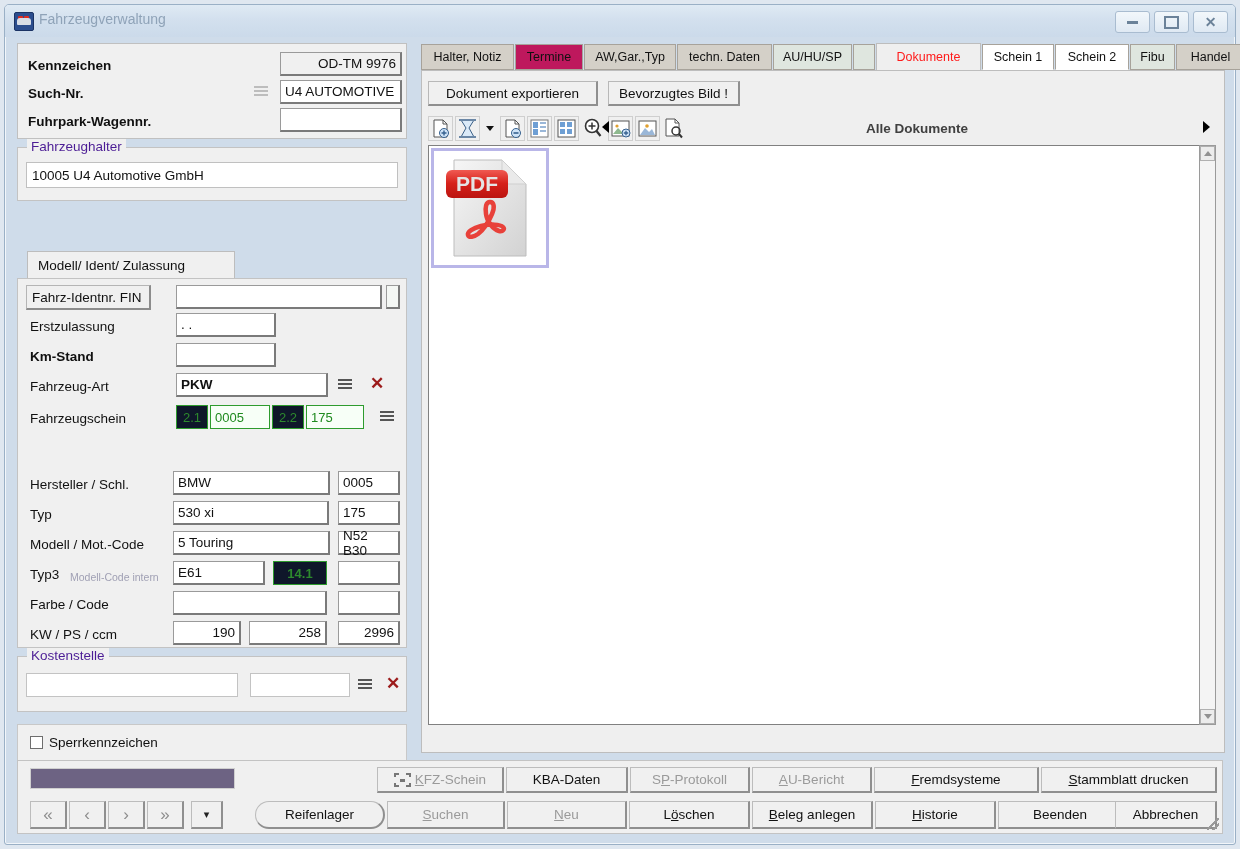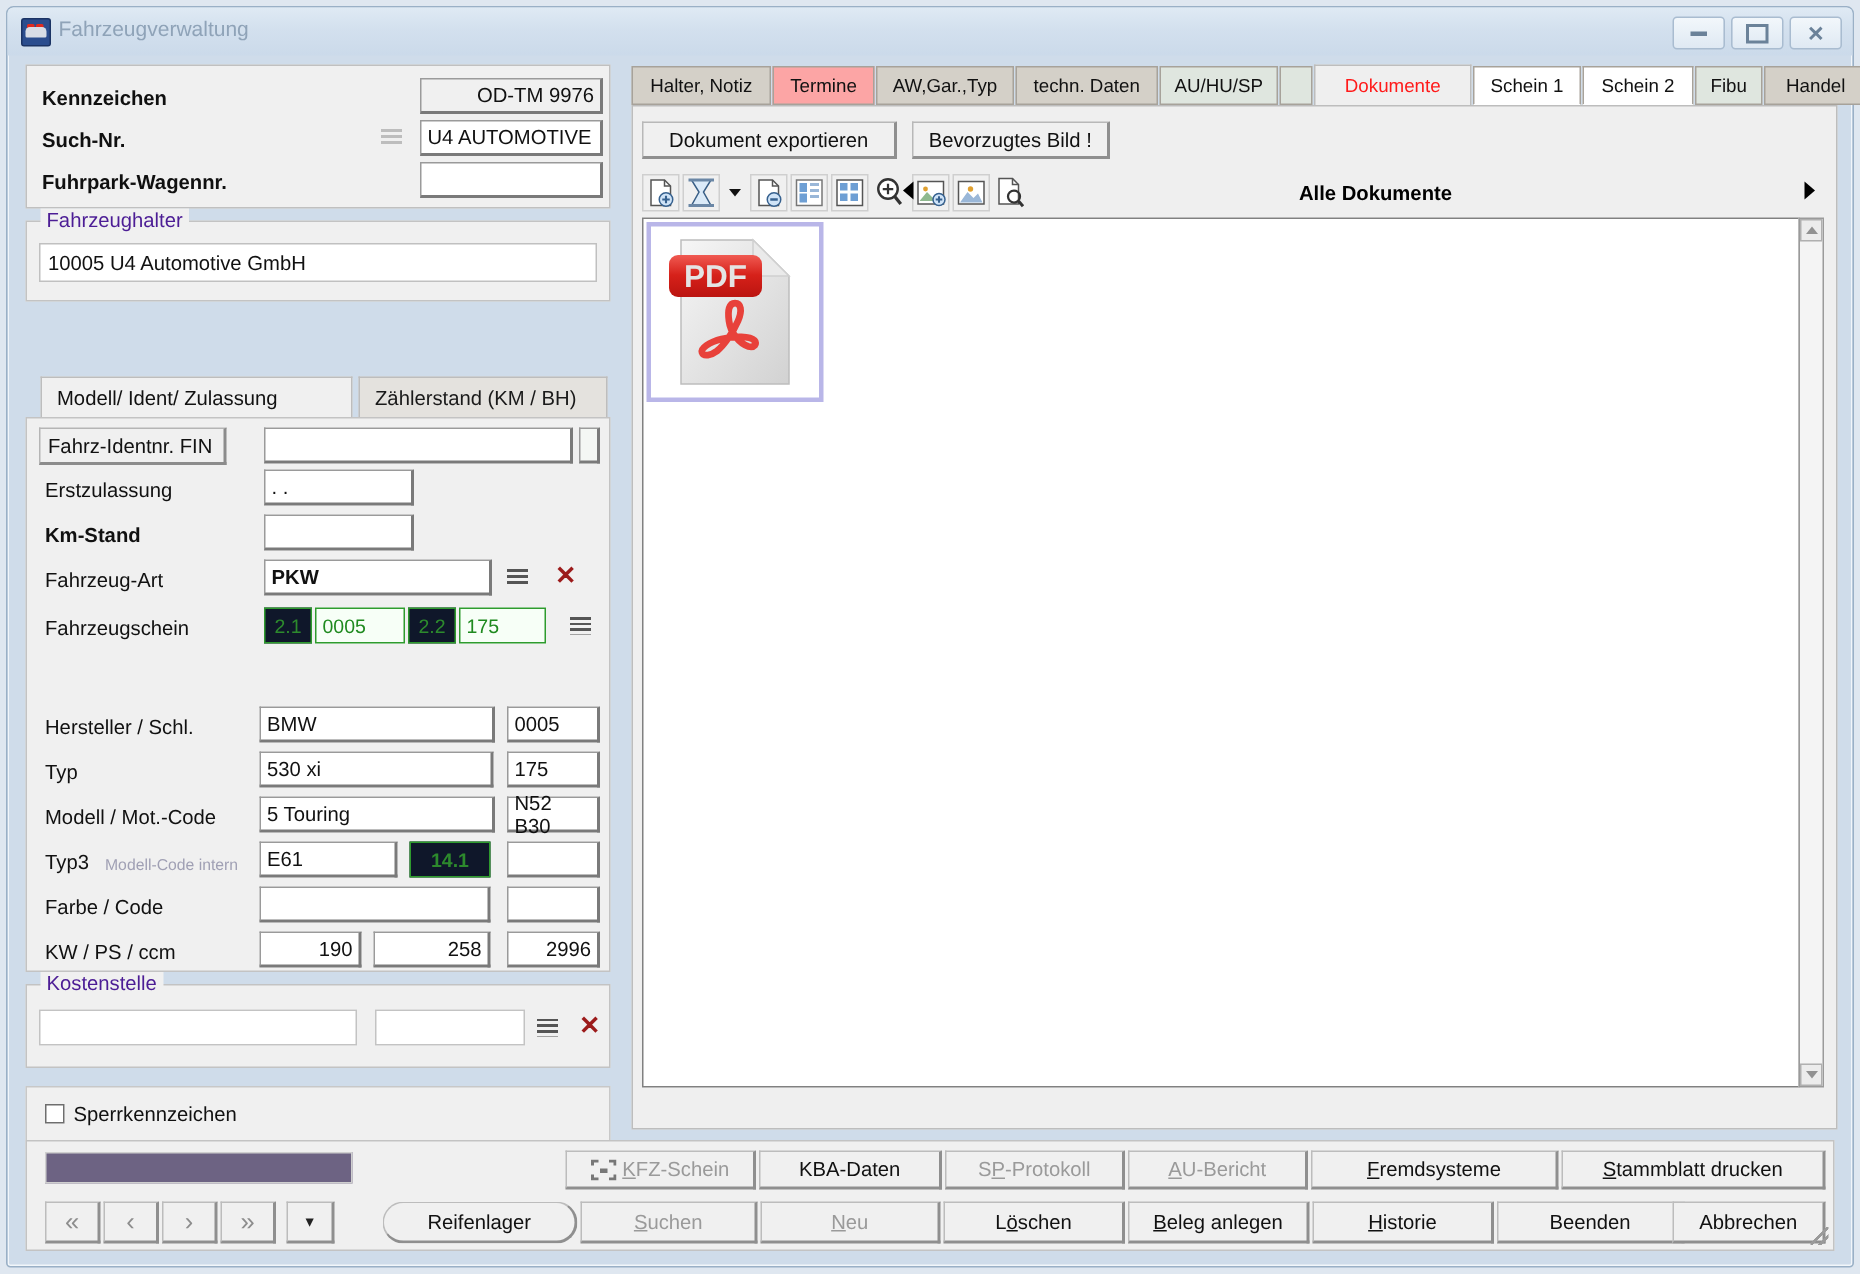--- a/index.html
+++ b/index.html
@@ -135,21 +135,21 @@
   .panel-right{
     position:absolute;left:408px;top:5px;width:806px;height:710px;
   }
   .tabstrip{position:absolute;left:2px;top:0;width:804px;height:28px;}
   .tab{
     position:absolute;top:1px;height:26px;
     background:#d4d0c8;border:1px solid #a7a29a;
     display:flex;align-items:center;justify-content:center;
     font-size:12.5px;box-sizing:border-box;color:#111;
   }
-  .tab.beige{background:#fca5a5;}
+  .tab.beige{background:#be185d;}
   .tab.white{background:#ffffff;border-bottom-color:#ffffff;}
   .tab.greenish{background:#dfe6df;}
   .tab.active{
     background:#efefef;border:1px solid #bdbdbd;border-bottom:1px solid #efefef;
     color:#ff1a1a;top:0;height:28px;font-weight:normal;
   }
   .tab.blank{background:#dfe6df;}
 
   .docarea{
     position:absolute;left:2px;top:27px;width:804px;height:683px;
@@ -163,21 +163,21 @@
   }
   .iconbar{position:absolute;left:6px;top:44px;height:26px;display:flex;gap:2px;align-items:center;}
   .ibtn{
     width:25px;height:25px;background:#f0f0f0;border:1px solid #cfcfcf;
     box-sizing:border-box;position:relative;
   }
   .ibtn.flat{border:none;background:transparent;}
   .alldoc{
     position:absolute;left:195px;top:44px;width:600px;height:26px;
     display:flex;align-items:center;justify-content:center;
-    color:#000000;font-weight:bold;font-size:13.5px;
+    color:#404040;font-weight:bold;font-size:13.5px;
   }
   .arrowL{position:absolute;left:180px;top:50px;width:0;height:0;
     border-top:6px solid transparent;border-bottom:6px solid transparent;border-right:7px solid #000;}
   .arrowR{position:absolute;right:14px;top:50px;width:0;height:0;
     border-top:6px solid transparent;border-bottom:6px solid transparent;border-left:7px solid #000;}
 
   .docview{
     position:absolute;left:6px;top:74px;width:772px;height:580px;
     background:#fff;border:1px solid #808080;box-sizing:border-box;
   }
@@ -277,21 +277,20 @@
         <div class="fld" style="left:262px;top:64px;width:122px;height:24px;"></div>
       </div>
 
       <div class="fs" style="left:0;top:104px;width:390px;height:54px;">
         <div class="fs-legend">Fahrzeughalter</div>
         <div style="position:absolute;left:8px;top:14px;width:372px;height:26px;background:#fff;border:1px solid #c0c0c0;box-sizing:border-box;display:flex;align-items:center;padding:0 5px;font-size:13.5px;">10005 U4 Automotive GmbH</div>
       </div>
 
       <div class="ltabs">
         <div class="ltab" style="left:10px;width:208px;">Modell/ Ident/ Zulassung</div>
-        <div class="ltab inactive" style="left:222px;width:166px;">Zählerstand (KM / BH)</div>
       </div>
 
       <div class="lpanelbody">
 
         <div class="btnlabel" style="left:8px;top:6px;width:125px;height:25px;">Fahrz-Identnr. FIN</div>
         <div class="fld" style="left:158px;top:6px;width:206px;height:24px;"></div>
         <div class="fld ro" style="left:368px;top:6px;width:14px;height:24px;background:#f4f7f4;"></div>
 
         <div class="lbl" style="left:12px;top:40px;">Erstzulassung</div>
         <div class="fld" style="left:158px;top:34px;width:100px;height:24px;">. .</div>

